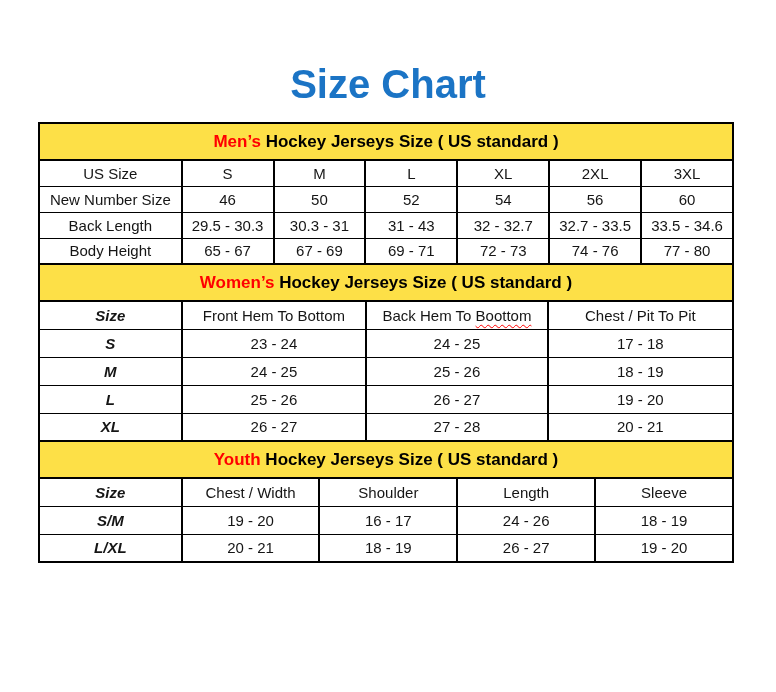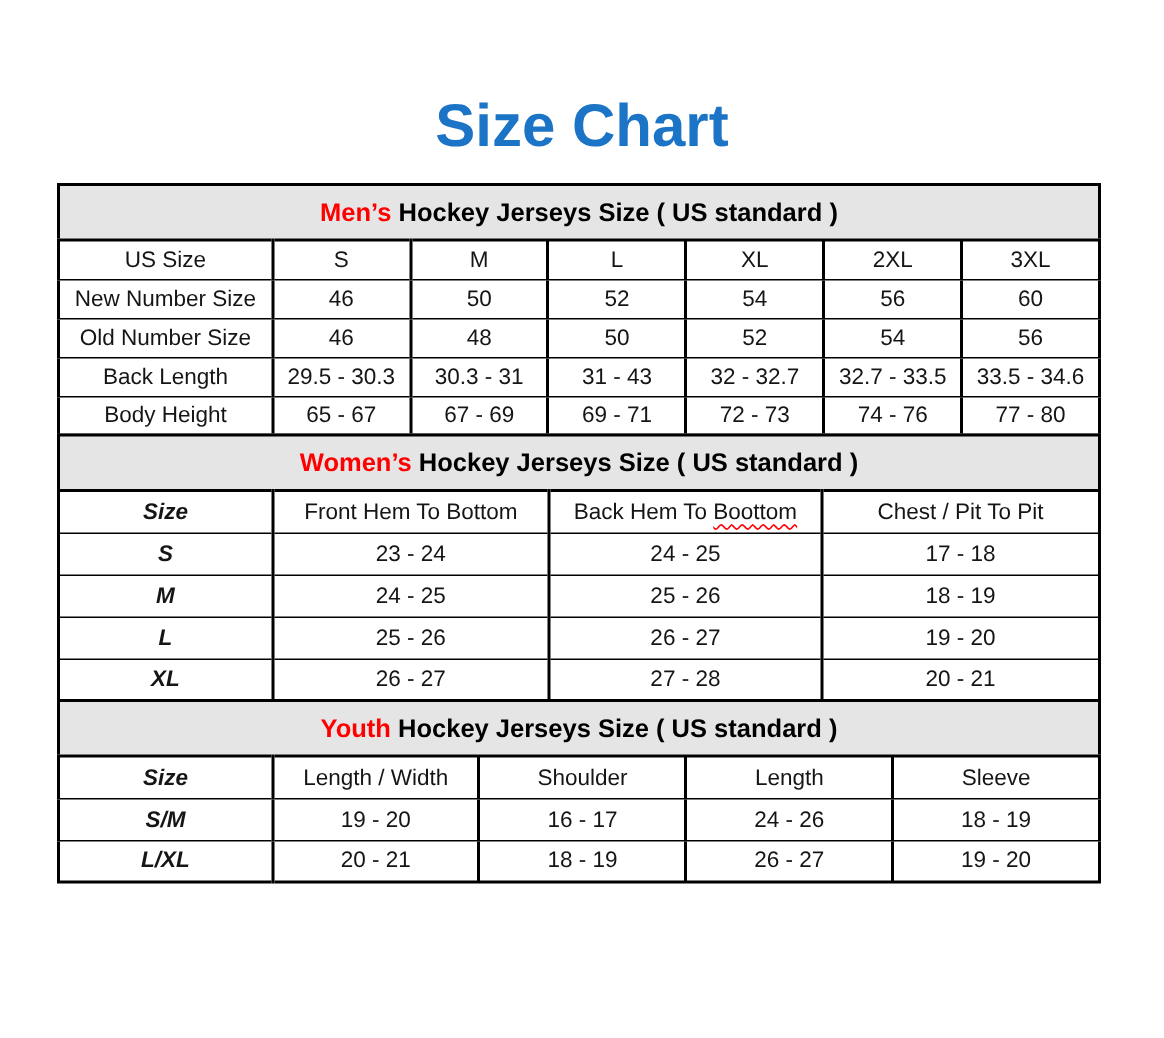--- a/index.html
+++ b/index.html
@@ -26,21 +26,21 @@
     left: 38px; top: 122px;
     width: 696px;
   }
 
   .section { width: 100%; }
   .section + .section { margin-top: -2px; }
 
   .band {
     box-sizing: border-box;
     height: 37px;
-    background: #e5e5e5;
+    background: #fde047;
     border: 2px solid #000;
     border-bottom: 0;
     display: flex;
     align-items: center;
     justify-content: center;
     font-size: 17px;
     font-weight: bold;
     color: #000;
     white-space: pre;
   }
@@ -118,29 +118,20 @@
               <td>3XL</td>
             </tr>
             <tr>
               <td>New Number Size</td>
               <td>46</td>
               <td>50</td>
               <td>52</td>
               <td>54</td>
               <td>56</td>
               <td>60</td>
-            </tr>
-            <tr>
-              <td>Old Number Size</td>
-              <td>46</td>
-              <td>48</td>
-              <td>50</td>
-              <td>52</td>
-              <td>54</td>
-              <td>56</td>
             </tr>
             <tr>
               <td>Back Length</td>
               <td>29.5 - 30.3</td>
               <td>30.3 - 31</td>
               <td>31 - 43</td>
               <td>32 - 32.7</td>
               <td>32.7 - 33.5</td>
               <td>33.5 - 34.6</td>
             </tr>
@@ -205,21 +196,21 @@
           <colgroup>
             <col class="c0">
             <col class="cx">
             <col class="cx">
             <col class="cx">
             <col class="cx">
           </colgroup>
           <tbody>
             <tr class="hdr">
               <td>Size</td>
-              <td>Length / Width</td>
+              <td>Chest / Width</td>
               <td>Shoulder</td>
               <td>Length</td>
               <td>Sleeve</td>
             </tr>
             <tr>
               <td>S/M</td>
               <td>19 - 20</td>
               <td>16 - 17</td>
               <td>24 - 26</td>
               <td>18 - 19</td>

